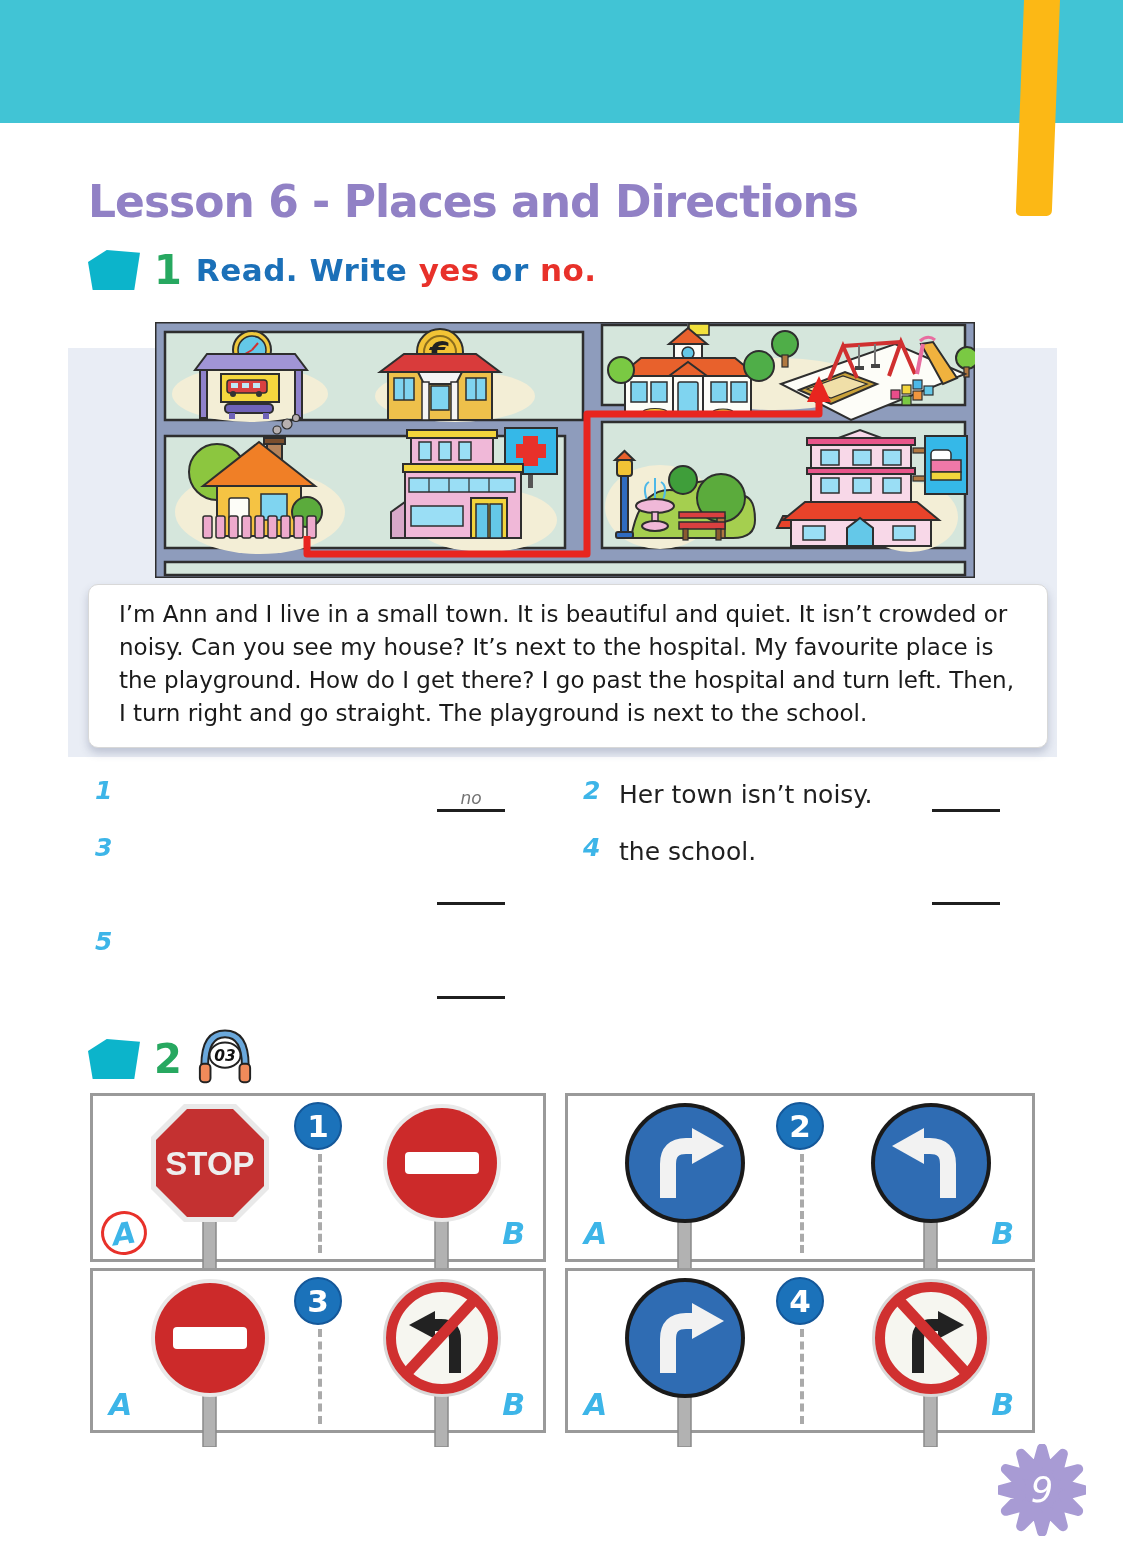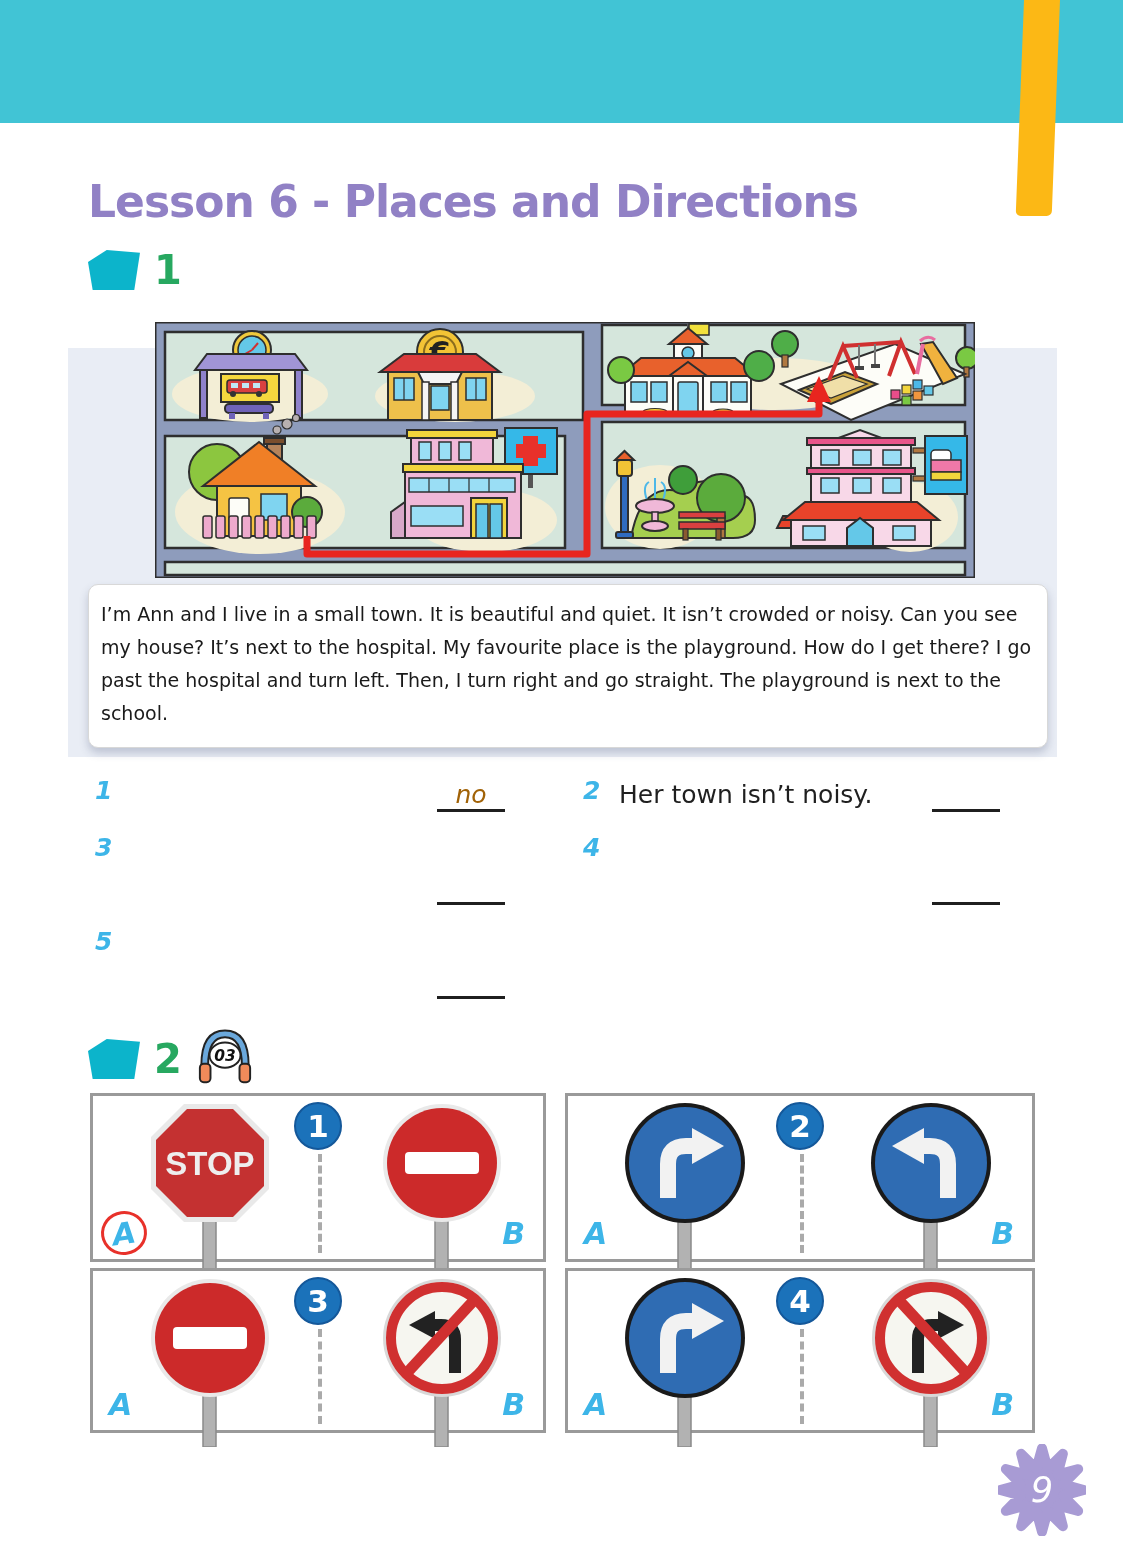--- a/index.html
+++ b/index.html
@@ -24,32 +24,32 @@
   .ex-instr { font-size:31px; font-weight:600; color:#1b70b8; letter-spacing:0.5px; }
   .ex-instr .red { color:#e8312a; }
   .headphones { width:58px; height:62px; }
 
   
   .content-panel { position:absolute; left:68px; top:348px; width:989px; height:409px; background:#e9edf5; }
   .town-map { position:absolute; left:155px; top:322px; width:820px; height:256px; }
 
   .passage-box { position:absolute; left:88px; top:584px; width:960px; height:164px; background:#ffffff;
                  border:1px solid #d8d8d8; border-radius:10px; box-shadow:0 5px 8px rgba(60,70,110,0.25);
-                 padding:13px 12px; font-size:19px; line-height:33px; color:#1a1a1a; }
+                 padding:13px 30px; font-size:23px; line-height:33px; color:#1a1a1a; }
 
   
   .q { position:absolute; display:flex; gap:14px; font-size:25px; color:#1f1f1f; }
   .q-num { color:#3db5e8; font-weight:bold; min-width:22px; font-style:italic; }
   .q-text { line-height:37px; }
   .q-line { display:block; }
   .q-blank { position:absolute; bottom:4px; width:68px; height:34px; border-bottom:3px solid #1f1f1f;
              display:flex; align-items:flex-end; justify-content:center; }
   .q-left .q-blank { left:342px; }
   .q-right .q-blank { left:349px; }
-  .q-answer { color:#a16207; font-size:25px; font-style:italic; line-height:1; margin-bottom:2px; }
+  .q-answer { color:#737373; font-size:17px; font-style:italic; line-height:1; margin-bottom:2px; }
 
   
   .panel { position:absolute; border:3px solid #9a9a9a; background:#ffffff; }
   .panel-1 { left:90px;  top:1093px; width:456px; height:169px; }
   .panel-2 { left:565px; top:1093px; width:470px; height:169px; }
   .panel-3 { left:90px;  top:1268px; width:456px; height:165px; }
   .panel-4 { left:565px; top:1268px; width:470px; height:165px; }
 
   .sign { position:absolute; top:6px; width:130px; height:170px; }
   .sign-a { left:52px; } .sign-b { right:36px; }
@@ -72,20 +72,21 @@
 <div class="page">
 
   <div class="top-bar"></div>
   <div class="yellow-stripe"></div>
 
   <h1 class="page-title">Lesson 6 - Places and Directions</h1>
 
   <div class="ex-header ex1-header">
     <span class="flag"></span>
     <span class="ex-num">1</span>
+    <span class="ex-instr"><span>Read. Write </span><span class="red">yes</span><span> or </span><span class="red">no.</span></span>
   </div>
 
   <div class="content-panel"></div>
 
   <svg class="town-map" viewBox="0 0 820 256">
     <rect width="820" height="256" fill="#8e9cbc" stroke="#2e2e2e" stroke-width="3"></rect>
     <g stroke="#2e2e2e" stroke-width="2.5">
       <rect x="10" y="10" width="418" height="88" fill="#d5e6dc"></rect>
       <rect x="447" y="3" width="363" height="80" fill="#d5e6dc"></rect>
       <rect x="10" y="114" width="400" height="112" fill="#d5e6dc"></rect>
@@ -314,20 +315,21 @@
   </div>
   <div class="q q-left" style="left:95px; top:833px; width:412px; height:76px;">
     <span class="q-num">3</span>
     <span class="q-blank">
         <span class="q-answer"></span>
       </span>
   </div>
   <div class="q q-right" style="left:583px; top:833px; width:422px; height:76px;">
     <span class="q-num">4</span>
     <span class="q-text">
+        <span class="q-line">the school.</span>
       </span>
     <span class="q-blank">
         <span class="q-answer"></span>
       </span>
   </div>
   <div class="q q-left" style="left:95px; top:927px; width:412px; height:76px;">
     <span class="q-num">5</span>
     <span class="q-text">
       </span>
     <span class="q-blank">

